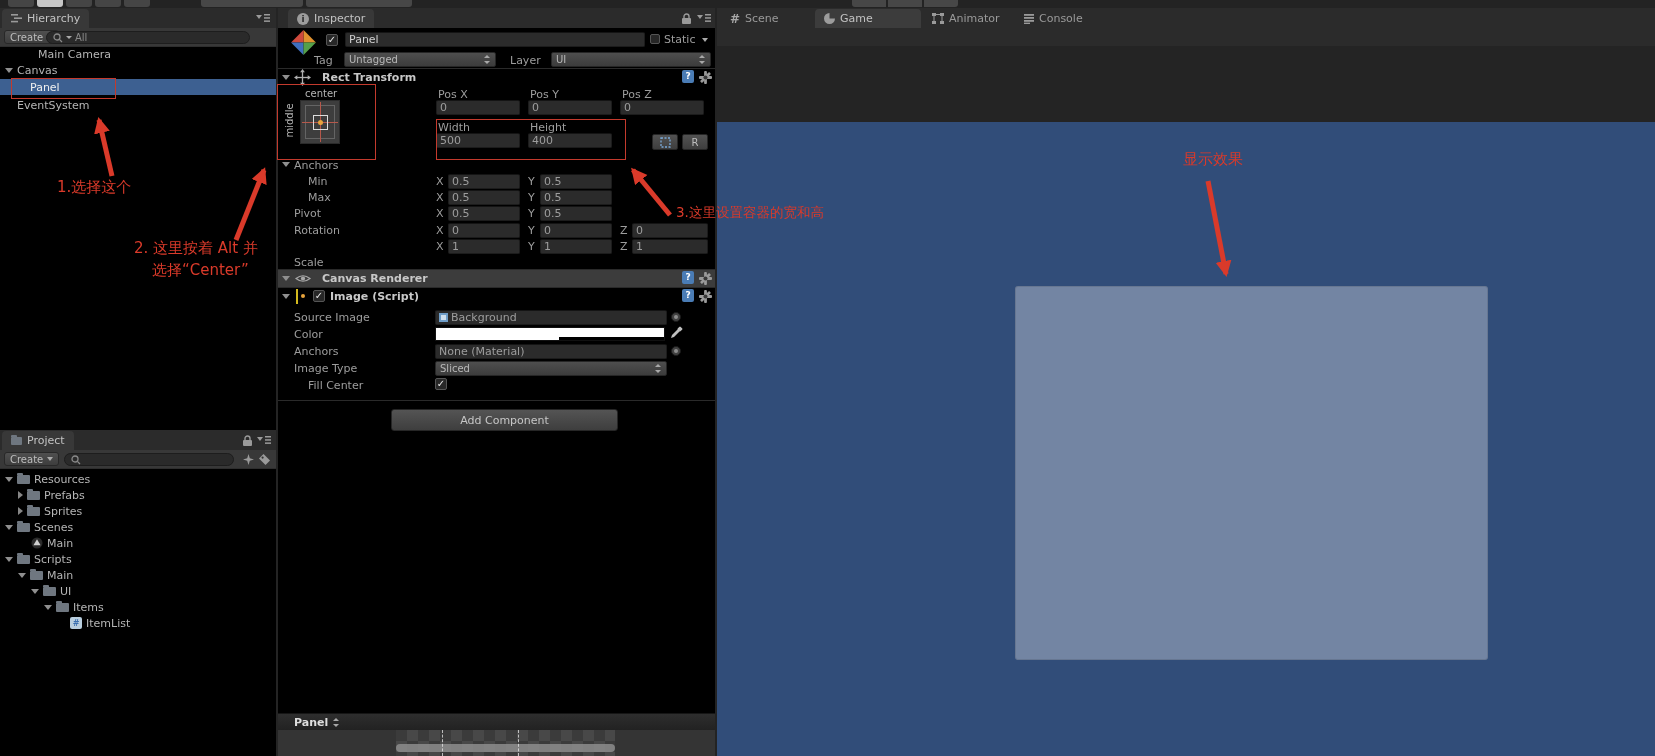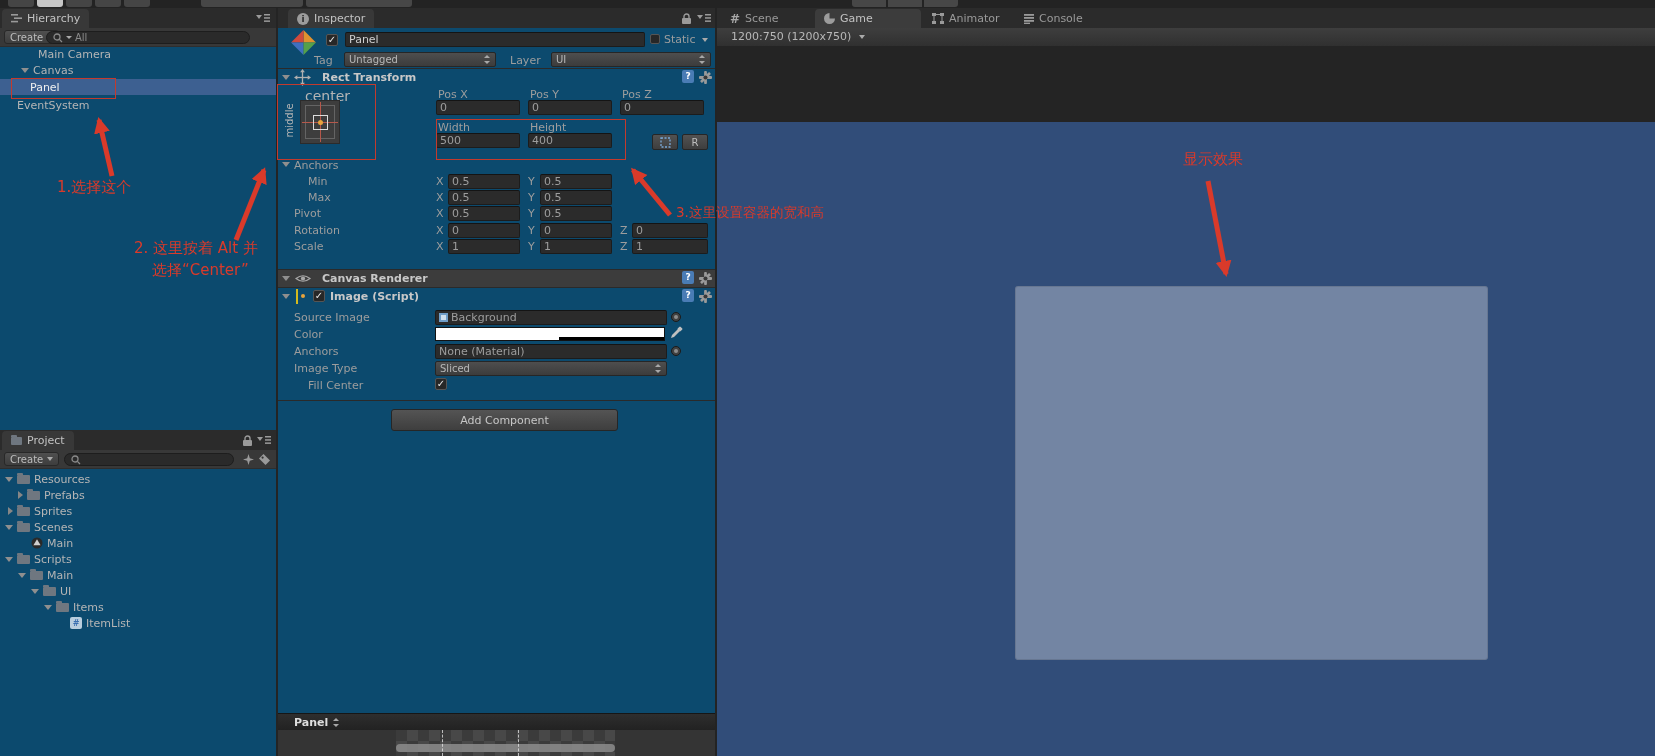--- a/index.html
+++ b/index.html
@@ -4,21 +4,21 @@
 <style>
   html,body{margin:0;padding:0}
   body{
     width:1655px;height:756px;position:relative;overflow:hidden;
     background:#383838;color:#b2b2b2;
     font-family:"DejaVu Sans","Liberation Sans",sans-serif;font-size:11px;
     --annotation-red:#da3a2a;--selection-blue:#3d6091;
     --game-background:#314d79;--game-panel:#7385a3;
   }
   .abs{position:absolute}
-  .panel{position:absolute;background:#0c4a6e}
+  .panel{position:absolute;background:#000000}
   .tabbar{position:absolute;left:0;right:0;top:0;height:20px;background:#2b2b2b}
   .tab{position:absolute;top:1px;height:19px;background:#383838;border-radius:4px 4px 0 0;
        display:flex;align-items:center;gap:5px;padding:0 9px;color:#c2c2c2;white-space:nowrap}
   .tab.ghost{background:transparent;color:#9a9a9a}
   .toolrow{position:absolute;left:0;right:0;top:20px;height:18px;background:#383838;border-bottom:1px solid #2e2e2e}
   .createbtn{position:absolute;height:14px;background:linear-gradient(#4f4f4f,#3d3d3d);border:1px solid #282828;
        border-radius:3px;display:flex;align-items:center;gap:4px;padding:0 5px;color:#bdbdbd;font-size:10px;box-sizing:border-box}
   .searchpill{position:absolute;height:13px;background:#2a2a2a;border:1px solid #1d1d1d;border-radius:7px;
        display:flex;align-items:center;gap:3px;padding:0 6px;color:#8a8a8a;font-size:10px;box-sizing:border-box}
   .trow{position:absolute;left:0;right:0;height:16px;display:flex;align-items:center;gap:4px;white-space:nowrap;color:#b5b5b5}
@@ -116,21 +116,21 @@
           <line x1="6.4" y1="6.4" x2="9" y2="9" stroke="#8a8a8a" stroke-width="1.3"></line>
         </svg>
     </span>
     <span class="dd-arrow" style="border-top-width:3px"></span>
     <span>All</span>
   </div>
 
   <div class="trow" style="top:38px;padding-left:38px">
     <span>Main Camera</span>
   </div>
-  <div class="trow" style="top:54px;padding-left:21px">
+  <div class="trow" style="top:54px;padding-left:5px">
     <span class="tri-d"></span>
     <span>Canvas</span>
   </div>
   <div class="trow selected" style="top:71px;padding-left:30px">
     <span>Panel</span>
   </div>
   <div class="trow" style="top:89px;padding-left:17px">
     <span>EventSystem</span>
   </div>
 </div>
@@ -184,21 +184,21 @@
   <div class="trow" style="top:41px;padding-left:5px">
     <span class="tri-d"></span>
     <span class="folder"></span>
     <span>Resources</span>
   </div>
   <div class="trow" style="top:57px;padding-left:18px">
     <span class="tri-r"></span>
     <span class="folder"></span>
     <span>Prefabs</span>
   </div>
-  <div class="trow" style="top:73px;padding-left:8px">
+  <div class="trow" style="top:73px;padding-left:18px">
     <span class="tri-r"></span>
     <span class="folder"></span>
     <span>Sprites</span>
   </div>
   <div class="trow" style="top:89px;padding-left:5px">
     <span class="tri-d"></span>
     <span class="folder"></span>
     <span>Scenes</span>
   </div>
   <div class="trow" style="top:105px;padding-left:31px">
@@ -311,21 +311,21 @@
           <g fill="#9a9a9a">
             <rect x="5.5" y="0" width="3" height="14" rx="1"></rect>
             <rect x="0" y="5.5" width="14" height="3" rx="1"></rect>
             <rect x="5.5" y="0" width="3" height="14" rx="1" transform="rotate(45 7 7)"></rect>
           </g>
           <circle cx="7" cy="7" r="2.2" fill="#383838"></circle>
         </svg>
     </span>
   </div>
 
-  <span class="lbl" style="left:27px;top:80px;font-size:14px;color:#b5b5b5">center</span>
+  <span class="lbl" style="left:27px;top:80px;font-size:10px;color:#b5b5b5">center</span>
   <span class="lbl" style="left:-6px;top:107px;font-size:10px;color:#b5b5b5;transform:rotate(-90deg)">middle</span>
   <div class="anchor-box">
     <div class="a-outer"></div>
     <div class="a-h"></div>
     <div class="a-v"></div>
     <div class="a-inner"></div>
     <div class="a-dot"></div>
   </div>
 
   <span class="lbl" style="left:160px;top:80px">Pos X</span>
@@ -370,21 +370,21 @@
   <div class="fld" style="left:262px;top:198px;width:72px">0.5</div>
 
   <span class="lbl" style="left:16px;top:216px">Rotation</span>
   <span class="lbl" style="left:158px;top:216px">X</span>
   <div class="fld" style="left:170px;top:215px;width:72px">0</div>
   <span class="lbl" style="left:250px;top:216px">Y</span>
   <div class="fld" style="left:262px;top:215px;width:72px">0</div>
   <span class="lbl" style="left:342px;top:216px">Z</span>
   <div class="fld" style="left:354px;top:215px;width:76px">0</div>
 
-  <span class="lbl" style="left:16px;top:232px">Scale</span>
+  <span class="lbl" style="left:16px;top:248px">Scale</span>
   <span class="lbl" style="left:158px;top:232px">X</span>
   <div class="fld" style="left:170px;top:231px;width:72px">1</div>
   <span class="lbl" style="left:250px;top:232px">Y</span>
   <div class="fld" style="left:262px;top:231px;width:72px">1</div>
   <span class="lbl" style="left:342px;top:232px">Z</span>
   <div class="fld" style="left:354px;top:231px;width:76px">1</div>
 
   <div class="abs" style="left:0;top:261px;width:437px;height:17px;border-top:1px solid #2a2a2a;background:#3c3c3c">
     <span class="tri-d abs" style="left:4px;top:6px"></span>
     <span class="abs" style="left:17px;top:3px">
@@ -518,26 +518,20 @@
               <rect x="0" y="3" width="10" height="1.8"></rect>
               <rect x="0" y="6" width="10" height="1.8"></rect>
               <rect x="0" y="8.6" width="6" height="1.4"></rect>
             </g>
           </svg>
       </span>
       <span>Console</span>
     </div>
   </div>
 
-  <div class="abs" style="left:0;top:20px;width:938px;height:18px;background:linear-gradient(#3e3e3e,#303030);border-bottom:1px solid #222">
-    <div class="abs" style="left:14px;top:2px;display:flex;align-items:center;gap:8px;color:#b8b8b8">
-      <span>1200:750 (1200x750)</span>
-      <span class="dd-arrow"></span>
-    </div>
-  </div>
 
   <div class="abs" style="left:0;top:38px;width:938px;height:76px;background:#242424"></div>
   <div class="abs" style="left:0;top:114px;width:938px;height:634px;background:var(--game-background)">
     <div class="abs" style="left:298px;top:164px;width:473px;height:374px;background:var(--game-panel);border-radius:3px;box-shadow:inset 0 0 0 1px rgba(0,0,0,0.10)"></div>
   </div>
 </div>
 
 <div class="ann-rect" style="left:11px;top:78px;width:103px;height:19px"></div>
 <div class="ann-rect" style="left:277px;top:84px;width:97px;height:74px"></div>
 <div class="ann-rect" style="left:436px;top:119px;width:188px;height:39px"></div>

